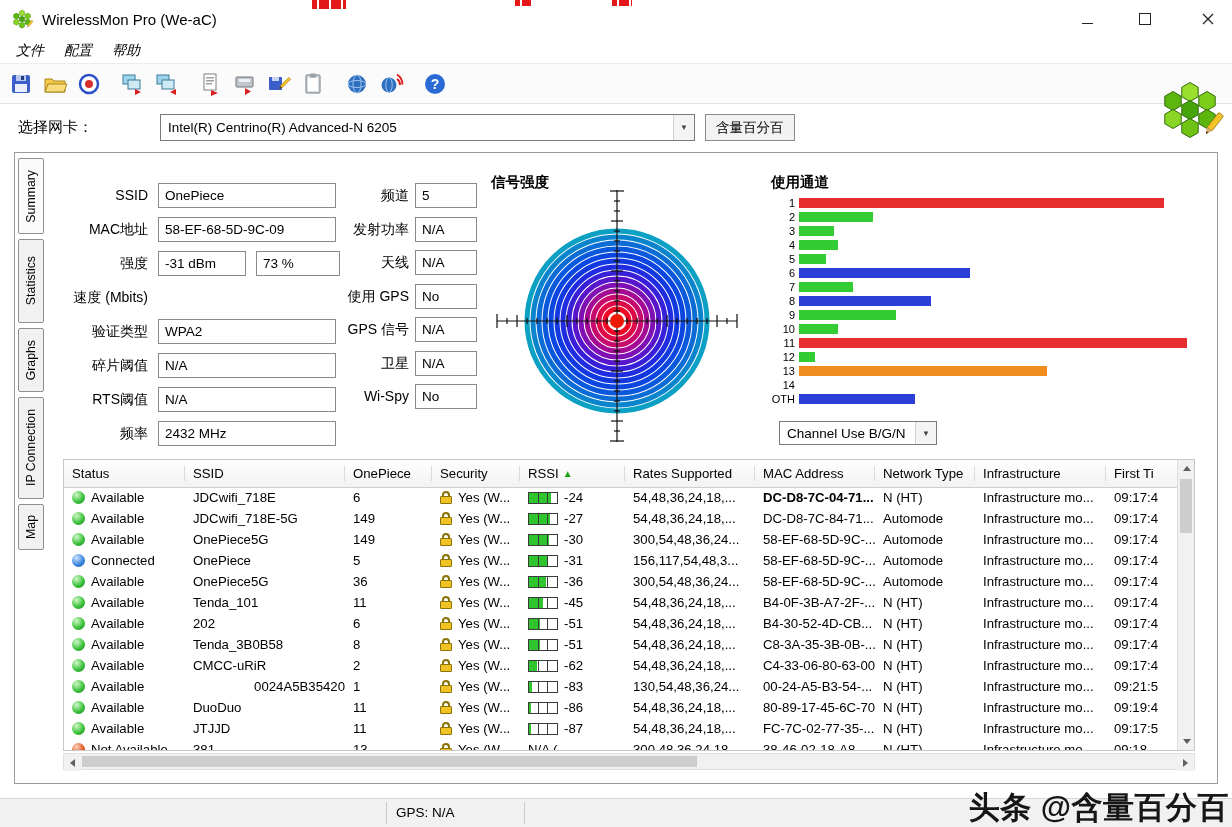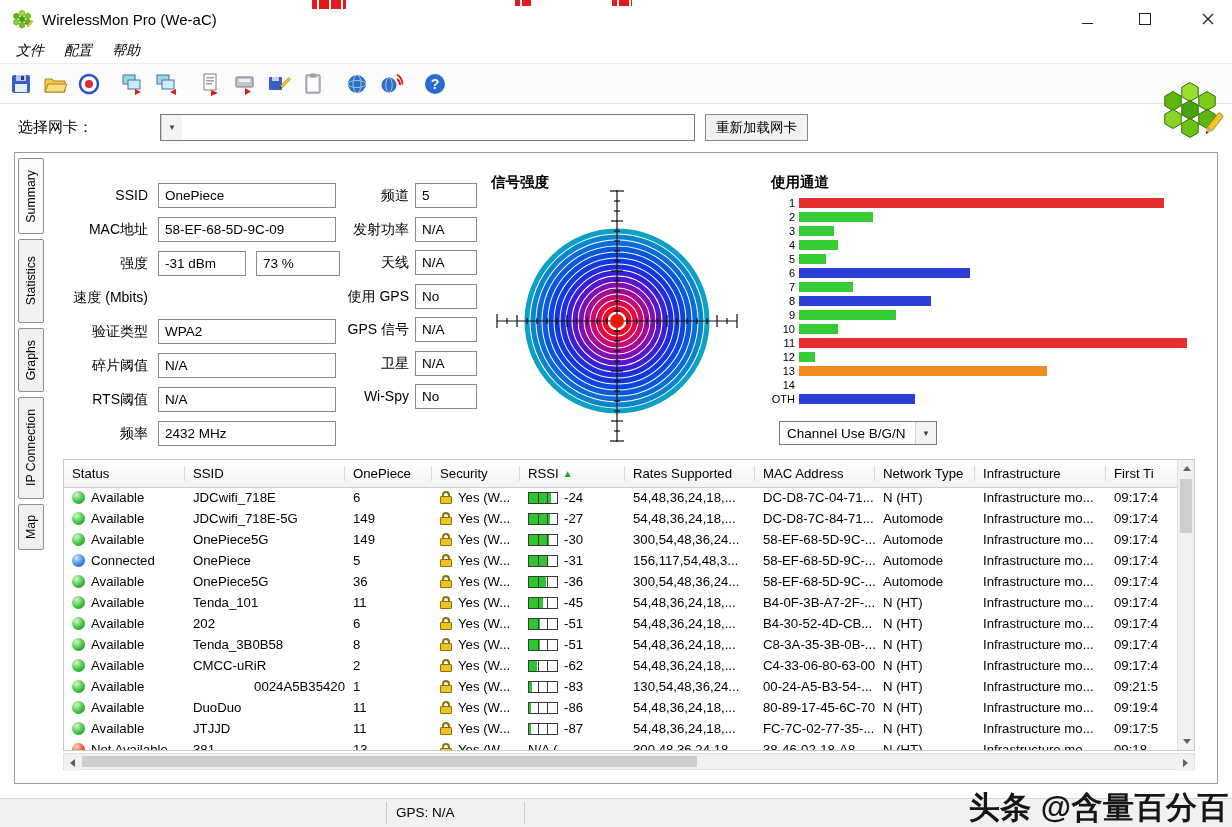--- a/index.html
+++ b/index.html
@@ -215,23 +215,24 @@
       <svg width="26" height="26" viewBox="0 0 26 26">
         <circle cx="13" cy="13" r="10" fill="#2a6ad4"></circle>
         <text x="13" y="18" font-size="14" fill="#fff" text-anchor="middle" font-weight="bold" font-family="Liberation Sans, sans-serif">?</text>
       </svg>
     </div>
   </div>
 
 <div class="adapter-row">
   <span class="adapter-label">选择网卡：</span>
   <div class="combo adapter-combo">
+    <span class="combo-text">Intel(R) Centrino(R) Advanced-N 6205</span>
     <span class="combo-arrow">▼</span>
   </div>
-  <button class="reload-btn">重新加载网卡</button>
+  <button class="reload-btn">含量百分百</button>
 </div>
 
 <svg id="app-logo-svg" width="72" height="62" viewBox="0 0 72 62">
     <polygon points="0,-9.5 8.2,-4.75 8.2,4.75 0,9.5 -8.2,4.75 -8.2,-4.75" transform="translate(36,12)" fill="#9ade2e" stroke="#2f6d08" stroke-width="1"></polygon>
     <polygon points="0,-9.5 8.2,-4.75 8.2,4.75 0,9.5 -8.2,4.75 -8.2,-4.75" transform="translate(19,21)" fill="#5cb60e" stroke="#2f6d08" stroke-width="1"></polygon>
     <polygon points="0,-9.5 8.2,-4.75 8.2,4.75 0,9.5 -8.2,4.75 -8.2,-4.75" transform="translate(53,21)" fill="#7ccc1a" stroke="#2f6d08" stroke-width="1"></polygon>
     <polygon points="0,-9.5 8.2,-4.75 8.2,4.75 0,9.5 -8.2,4.75 -8.2,-4.75" transform="translate(36,30)" fill="#47a30a" stroke="#2f6d08" stroke-width="1"></polygon>
     <polygon points="0,-9.5 8.2,-4.75 8.2,4.75 0,9.5 -8.2,4.75 -8.2,-4.75" transform="translate(19,39)" fill="#8ad426" stroke="#2f6d08" stroke-width="1"></polygon>
     <polygon points="0,-9.5 8.2,-4.75 8.2,4.75 0,9.5 -8.2,4.75 -8.2,-4.75" transform="translate(53,39)" fill="#5cb60e" stroke="#2f6d08" stroke-width="1"></polygon>
     <polygon points="0,-9.5 8.2,-4.75 8.2,4.75 0,9.5 -8.2,4.75 -8.2,-4.75" transform="translate(36,48)" fill="#6ec214" stroke="#2f6d08" stroke-width="1"></polygon>
@@ -459,21 +460,21 @@
             <span class="meter">
               <span class="meter-fill" style="width:78%"></span>
               <span class="meter-div" style="left:33%"></span>
               <span class="meter-div" style="left:66%"></span>
             </span>
             <span>-24</span>
           </div>
           <div class="td" style="width: 130px;">
             <span>54,48,36,24,18,...</span>
           </div>
-          <div class="td" style="width: 120px;">
+          <div class="td" style="width: 120px; font-weight: bold;">
             <span>DC-D8-7C-04-71...</span>
           </div>
           <div class="td" style="width: 100px;">
             <span>N (HT)</span>
           </div>
           <div class="td" style="width: 131px;">
             <span>Infrastructure mo...</span>
           </div>
           <div class="td" style="width: 73px;">
             <span>09:17:4</span>

